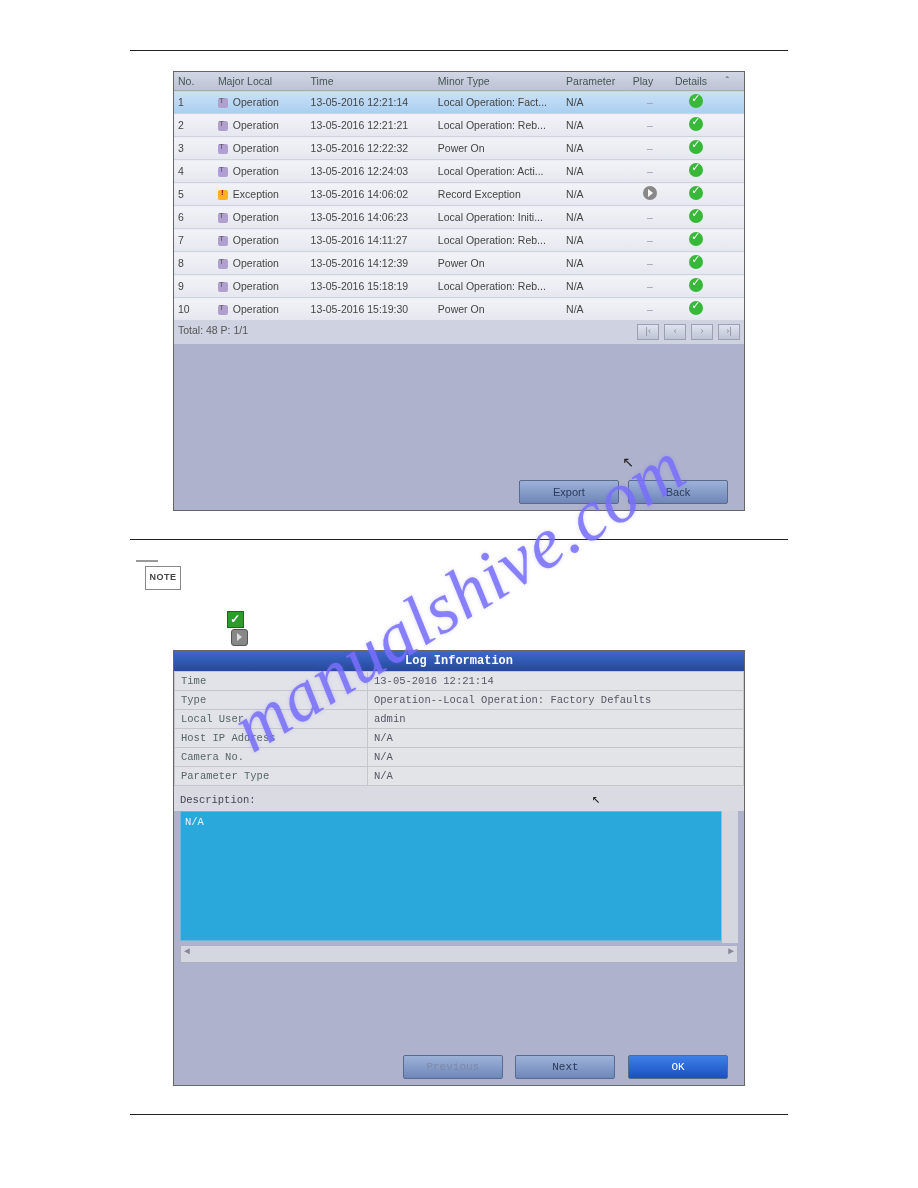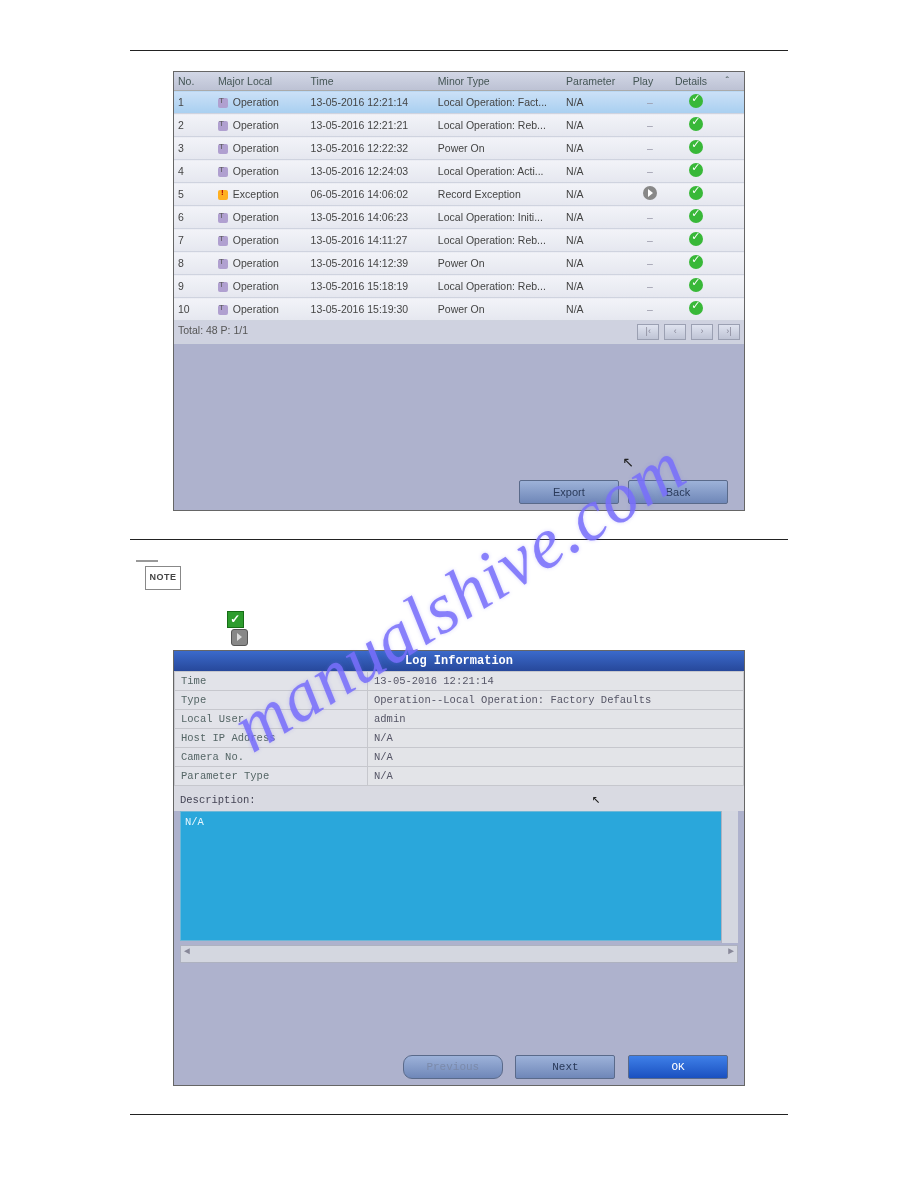--- a/index.html
+++ b/index.html
@@ -132,21 +132,21 @@
     color:#2a3a5a;
     border:1px solid #5a6a8a;
     margin-left:6px;
     font-size:11px;
     border-radius:2px;
   }
   .btn.primary {
     background: linear-gradient(#3f80e8,#1a50c0);
     color:#fff;
   }
-  .btn.dim { color:#7b8aaa;border-radius:9px; }
+  .btn.dim { color:#7b8aaa; }
   .caption {
     text-align:left;
     font-size:11px;
     color:#fff;
     margin:6px 0 10px 0;
   }
   .note-icon {
     display:inline-block;
     width:34px; height:28px;
     position:relative;
@@ -314,21 +314,21 @@
             <td>13-05-2016 12:24:03</td>
             <td>Local Operation: Acti...</td>
             <td>N/A</td>
             <td style="text-align:center"><span style="color:#99a">–</span></td>
             <td style="text-align:center"><span class="chk"></span></td>
             <td class="scrollcol"></td>
           </tr>
           <tr>
             <td>5</td>
             <td><span class="icon-exc"></span> Exception</td>
-            <td>06-05-2016 14:06:02</td>
+            <td>13-05-2016 14:06:02</td>
             <td>Record Exception</td>
             <td>N/A</td>
             <td style="text-align:center"><span class="play-ico"></span></td>
             <td style="text-align:center"><span class="chk"></span></td>
             <td class="scrollcol"></td>
           </tr>
           <tr>
             <td>6</td>
             <td><span class="icon-op"></span> Operation</td>
             <td>13-05-2016 14:06:23</td>

